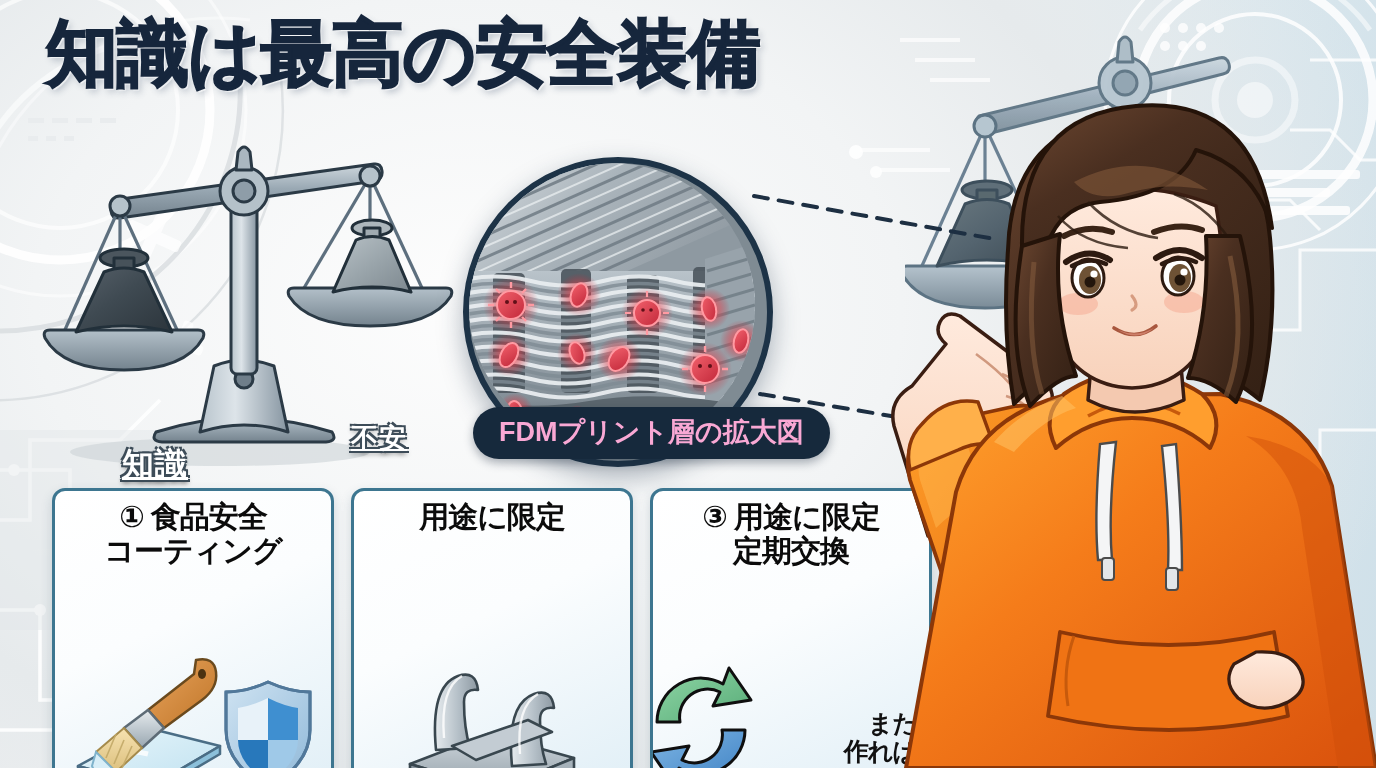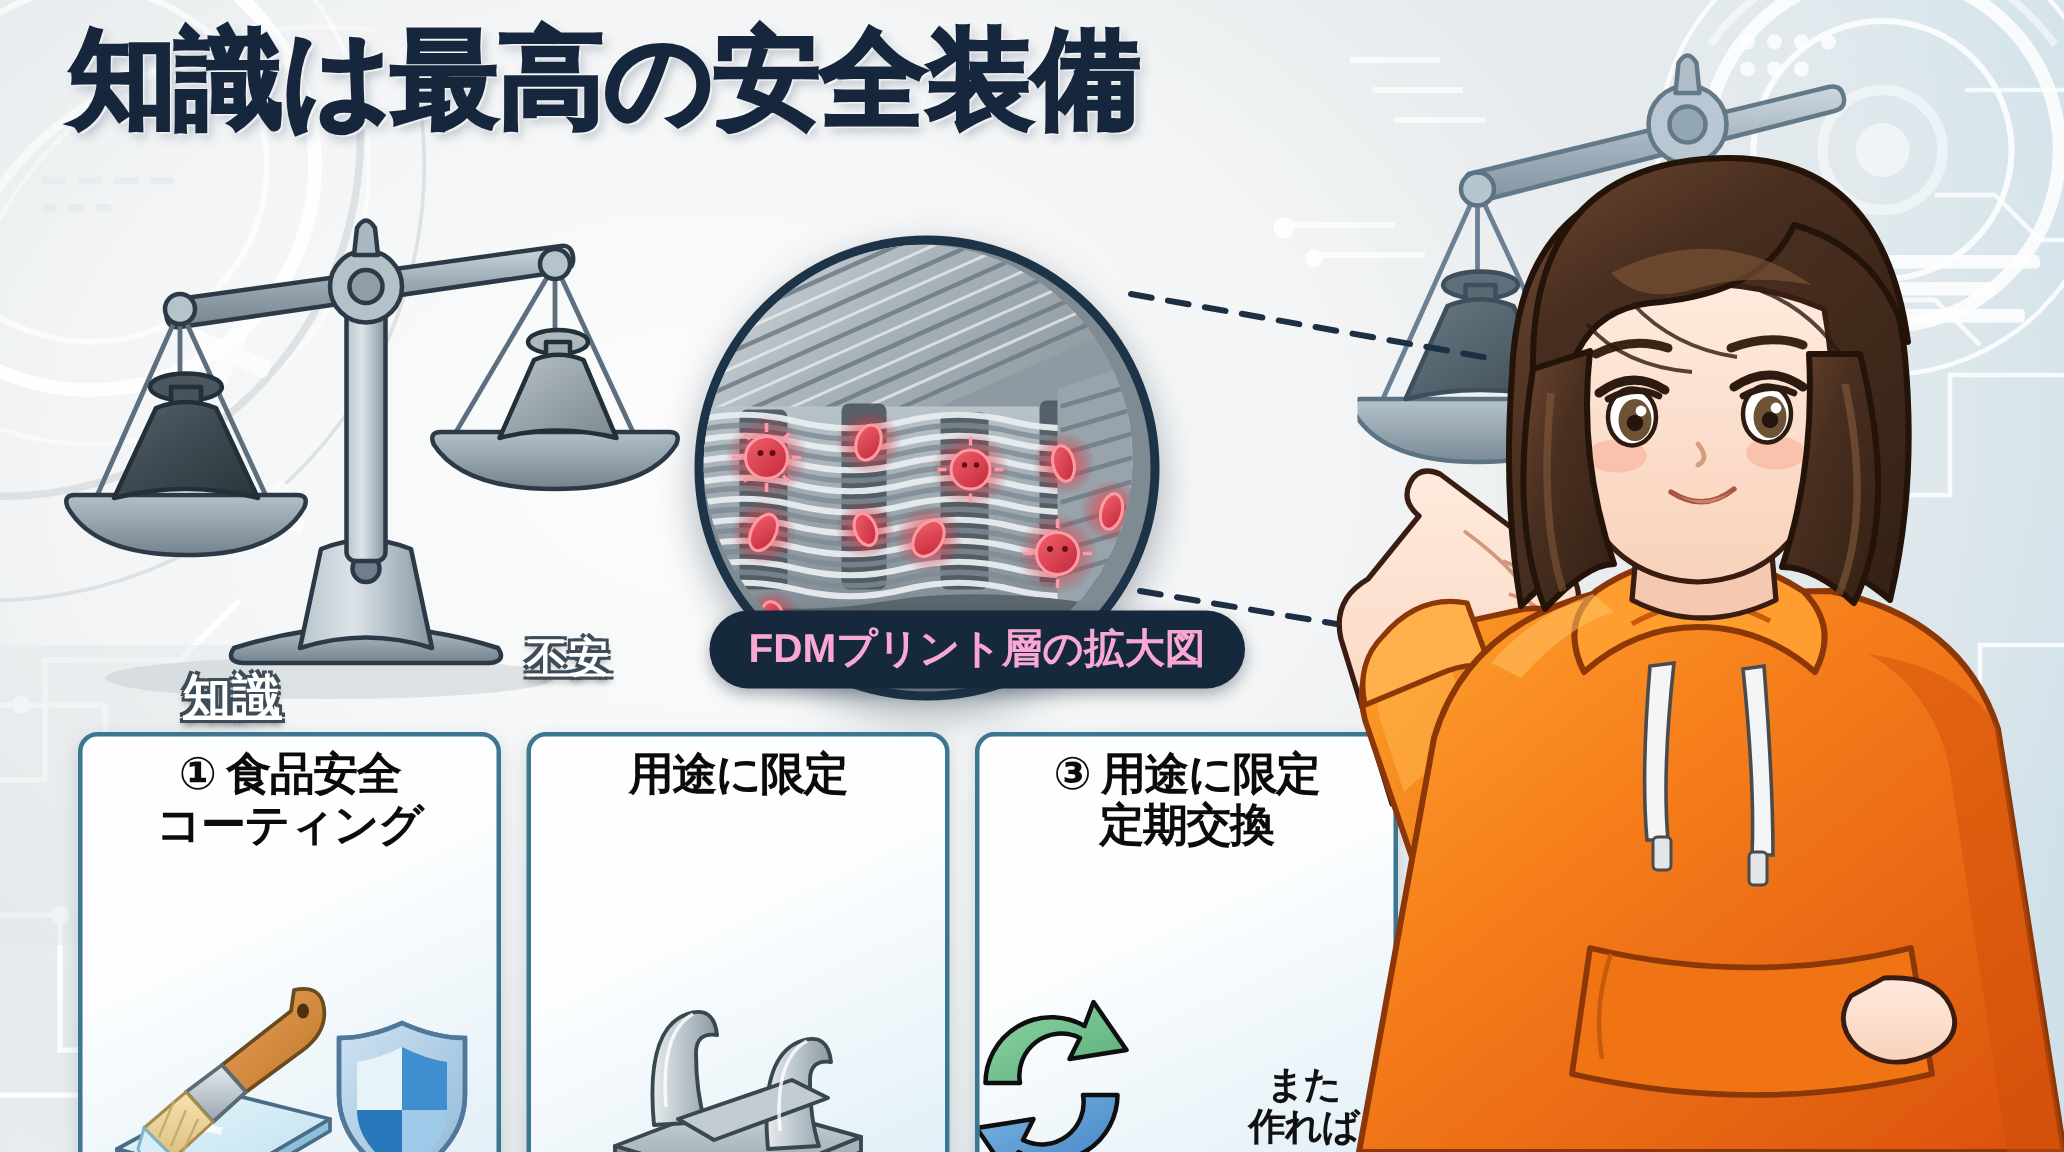--- a/index.html
+++ b/index.html
@@ -101,21 +101,21 @@
   .card-title .l1{display:block;}
   .card-title .l2{display:block;}
   .card-art{position:absolute;left:0;right:0;bottom:4px;height:145px;}
   .card-art svg{display:block;margin:0 auto;}
   .recycle-note{
     position:absolute;right:12px;bottom:10px;
     width:96px;text-align:center;
     font-size:25px;font-weight:700;line-height:1.12;
     color:#111;letter-spacing:-1px;
   }
-  .recycle-note span{display:block;}
+  .recycle-note span{display:block;text-align:right;}
 
   
   #character{position:absolute;left:826px;top:96px;width:550px;height:672px;z-index:8;}
   #character svg{display:block;}
 </style>
 </head>
 <body>
 
 <div id="stage">
 

